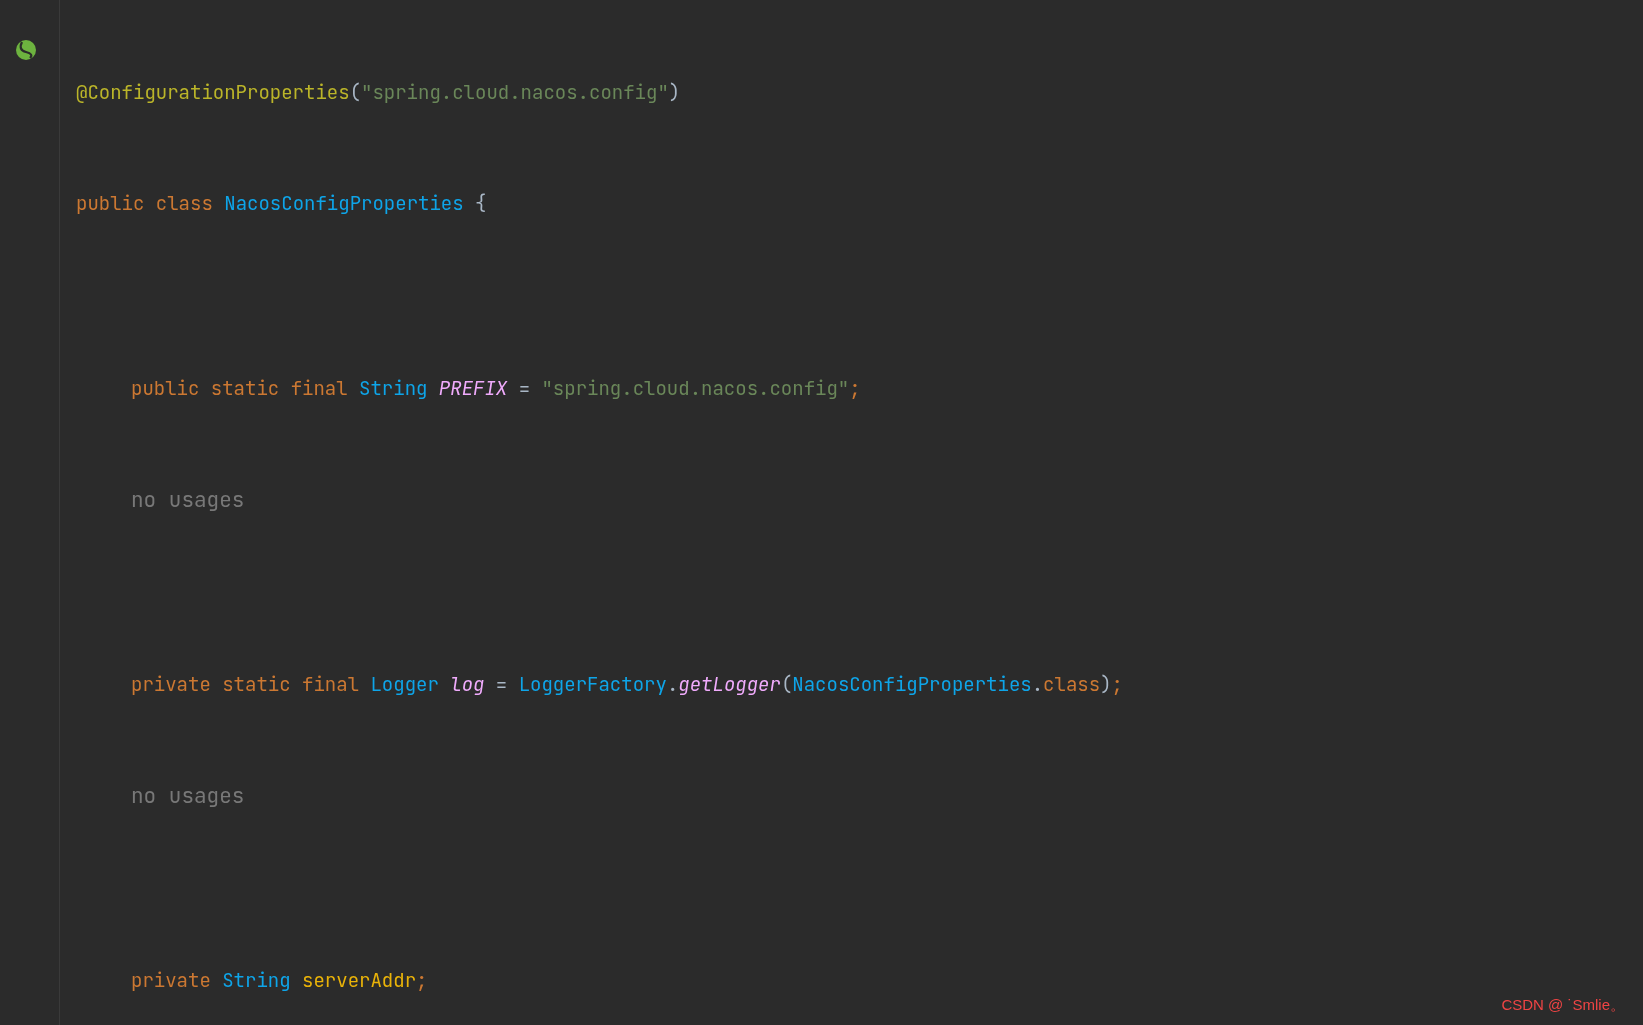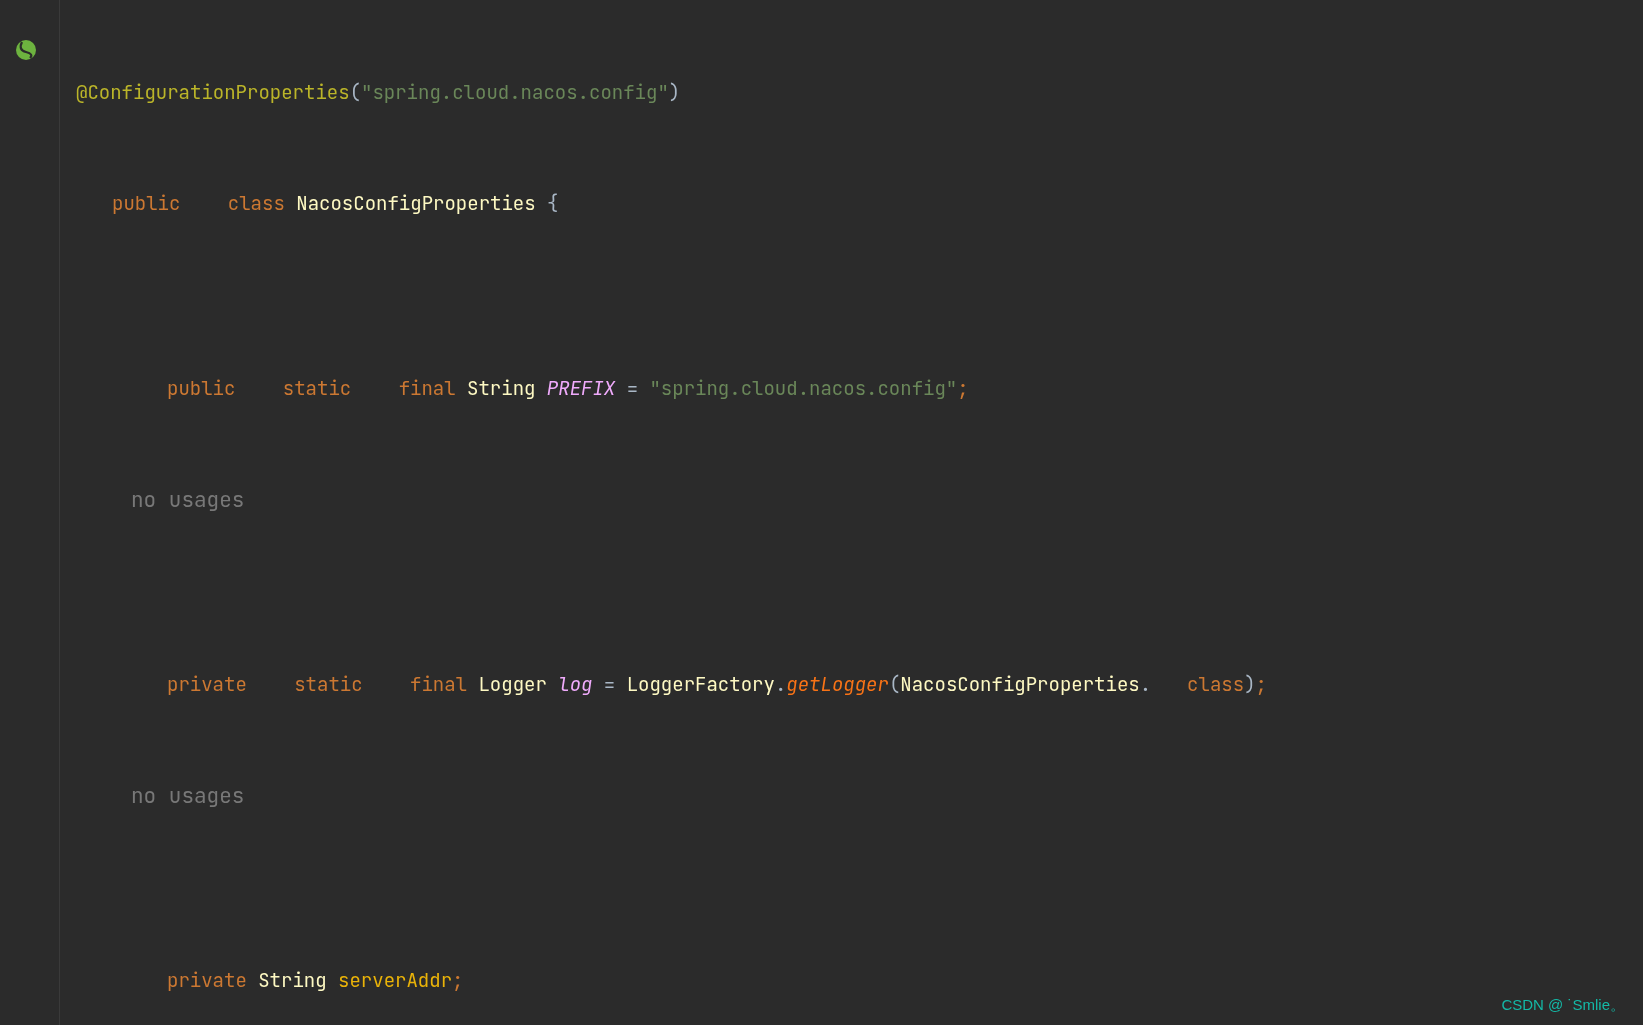--- a/index.html
+++ b/index.html
@@ -41,36 +41,36 @@
       line-height: 37px;
       white-space: pre;
       overflow: hidden;
     }
     .line {
       height: 37px;
       display: flex;
       align-items: center;
     }
     .indent1 { padding-left: 55px; }
-    .kw { color: #cc7832; margin-left: 36px; }
+    .kw { color: #cc7832; }
     .annotation { color: #bbb529; }
     .string { color: #6a8759; }
-    .type { color: #fef9c3; }
+    .type { color: #0ea5e9; }
     .ident { color: #a9b7c6; }
     .field { color: #eab308; }
     .static-field { color: #f0abfc; font-style: italic; }
-    .static-method { color: #f97316; font-style: italic; }
+    .static-method { color: #f0abfc; font-style: italic; }
     .comment { color: #787878; font-size: 21px; }
     .punct { color: #cc7832; }
     .paren { color: #a9b7c6; }
     .watermark {
       position: absolute;
       bottom: 10px;
       right: 18px;
-      color: #14b8a6;
+      color: #ef4444;
       font-size: 15px;
       font-family: Arial, sans-serif;
     }
   </style>
 </head>
 <body>
 
 <div class="editor-container">
   <div class="gutter">
     <div class="gutter-icon">

